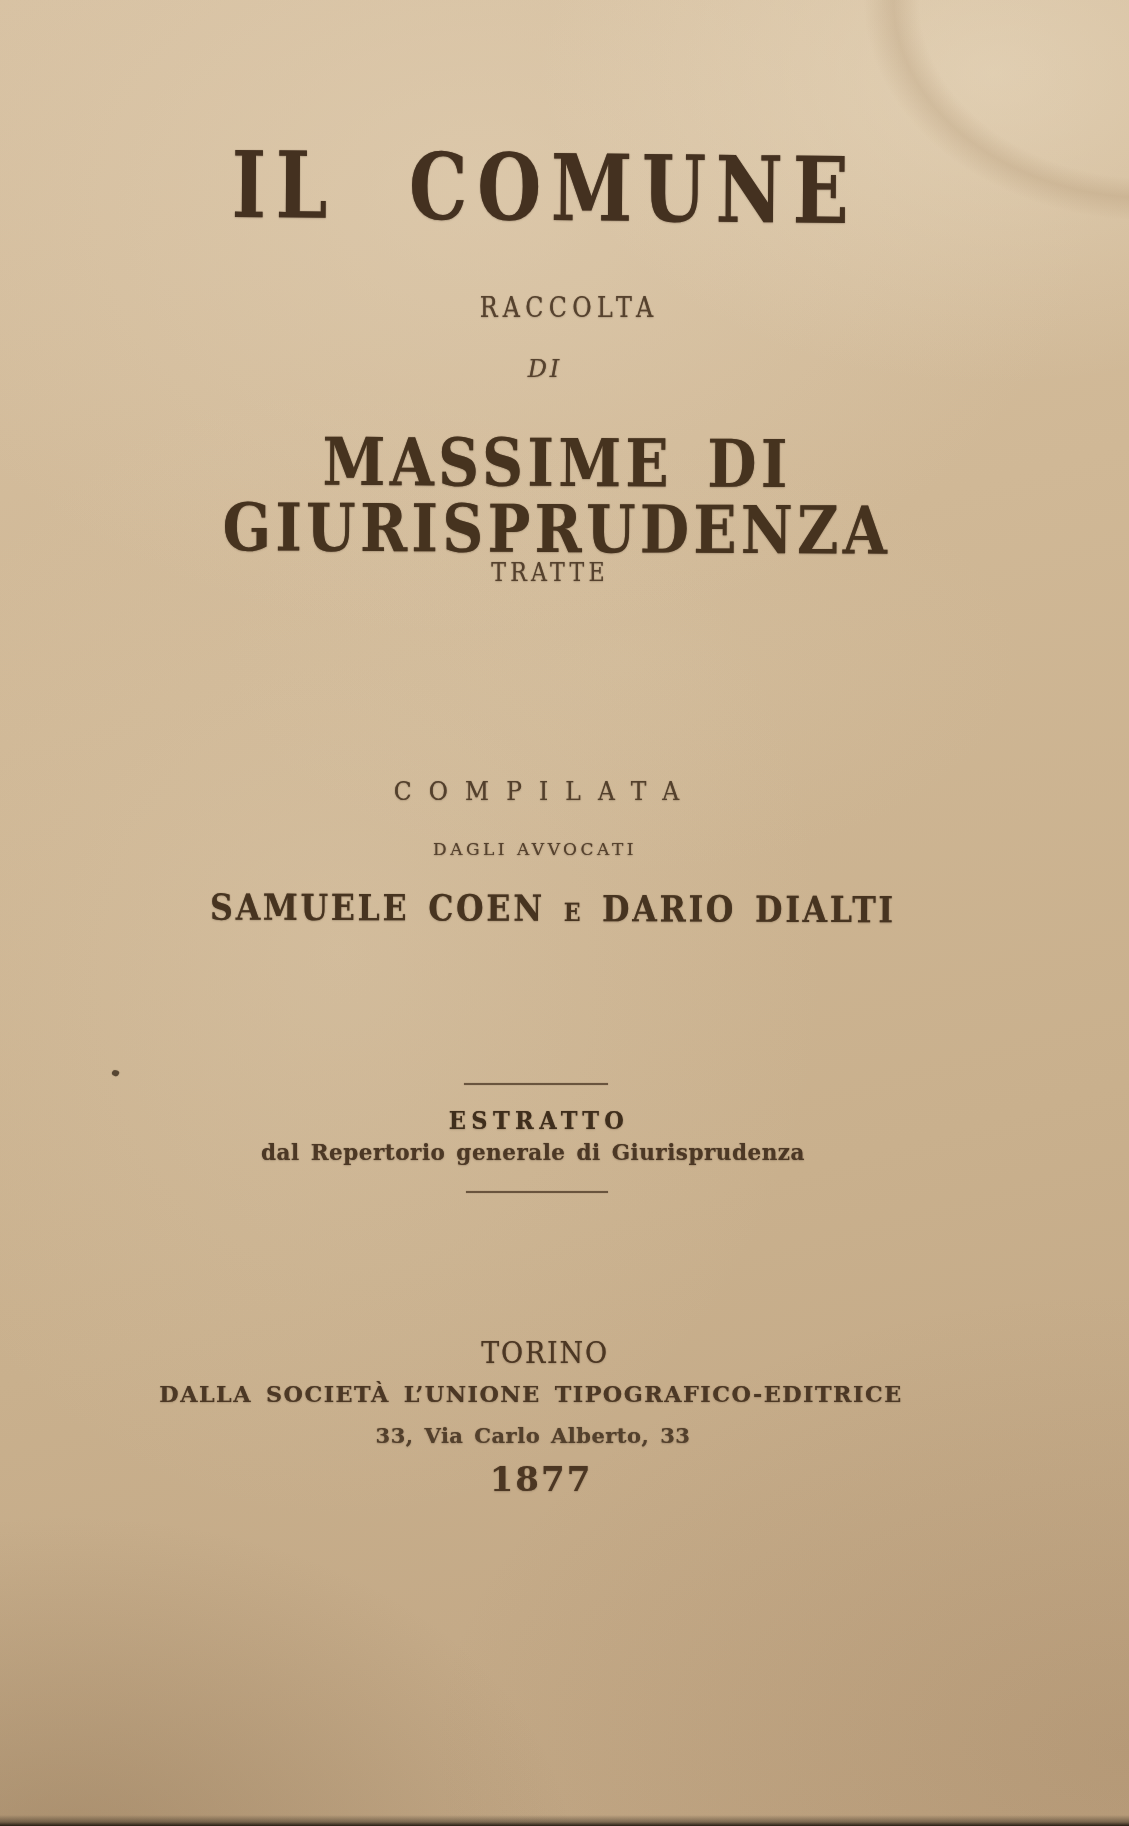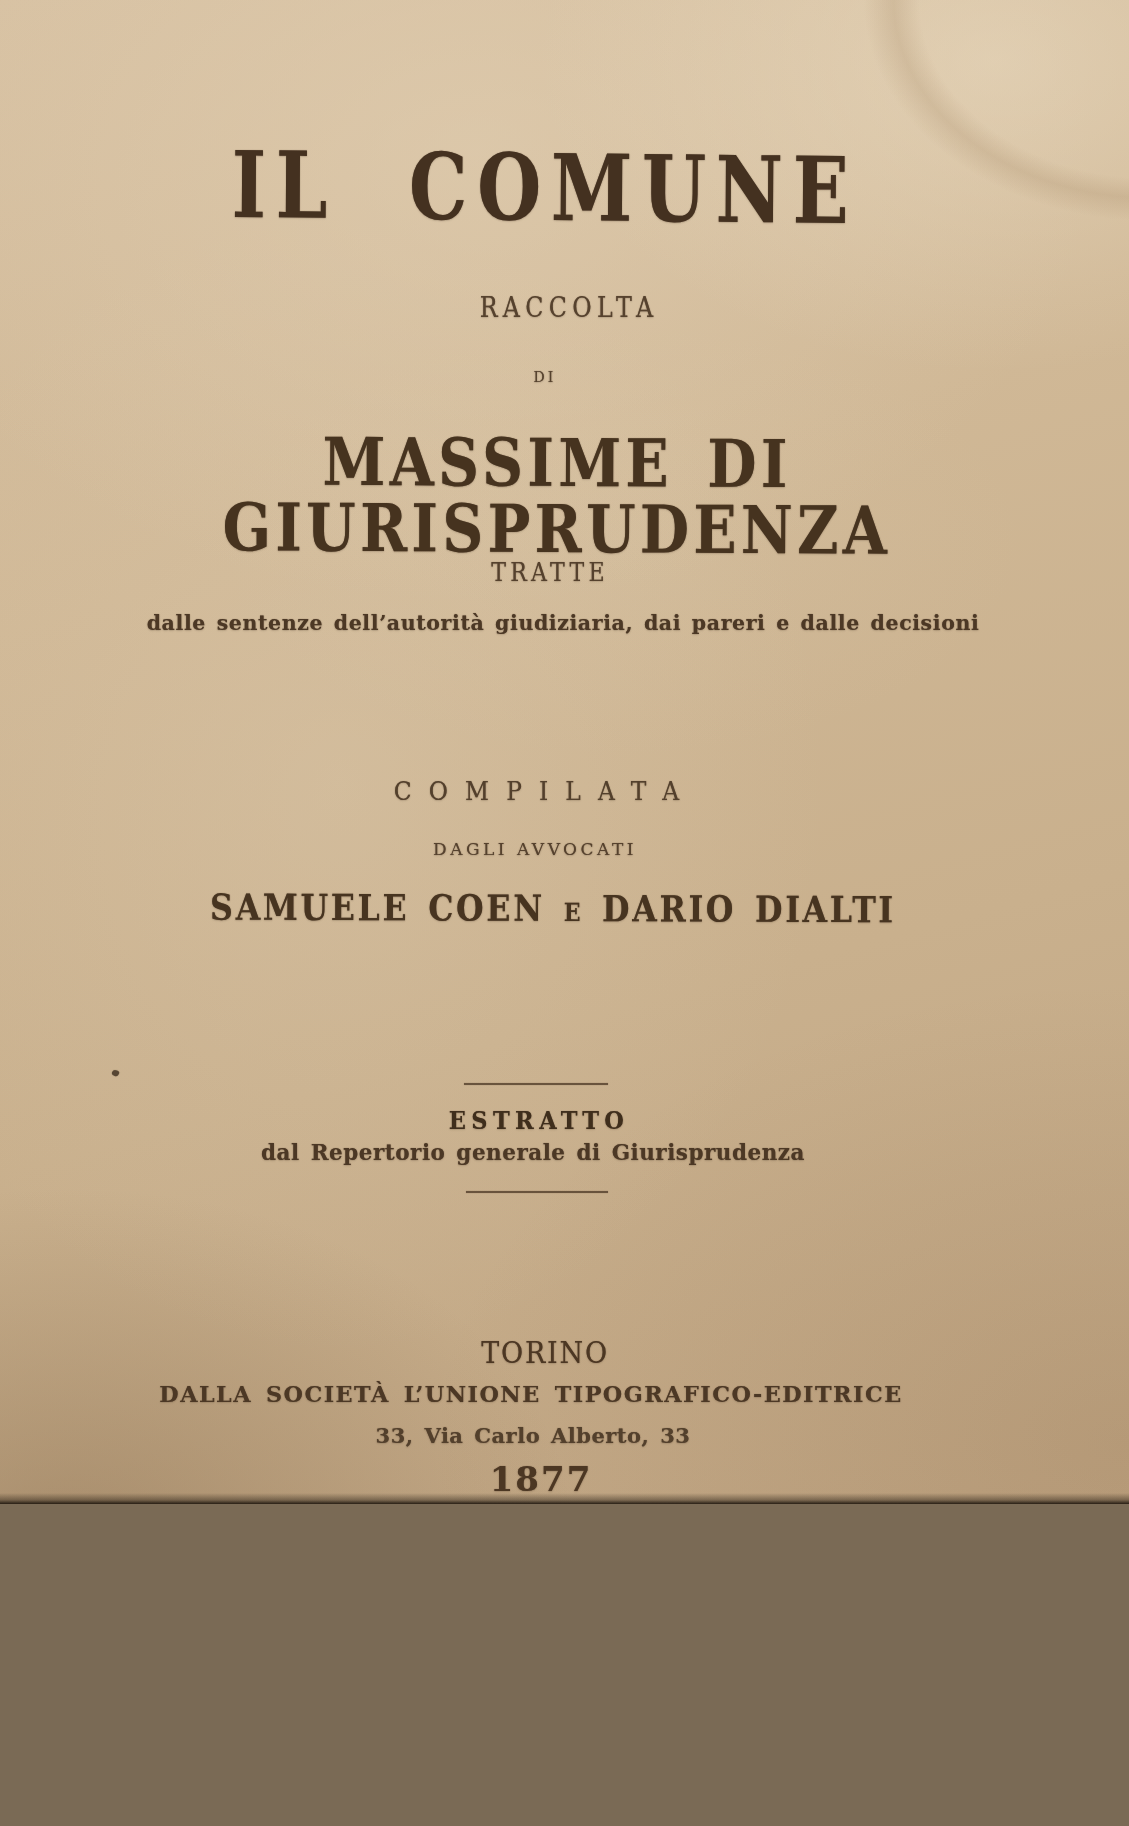--- a/index.html
+++ b/index.html
@@ -1,18 +1,18 @@
 <!DOCTYPE html>
 <html><head>
 <meta charset="utf-8">
 <style>
   html,body{margin:0;padding:0;background:#7a6a55;}
   .page{
     position:relative;
-    width:1129px;height:1504px;
+    width:1129px;height:1826px;
     overflow:hidden;
     font-family:"DejaVu Serif","Liberation Serif",serif;
     color:#4a3626;
     background:
       linear-gradient(to top, rgba(28,20,12,0.92) 0px, rgba(28,20,12,0.4) 4px, rgba(28,20,12,0) 11px),
       radial-gradient(ellipse 430px 330px at 102% 0%, rgba(201,178,148,0) 54%, rgba(158,128,92,0.22) 60%, rgba(201,178,148,0) 67%),
       radial-gradient(ellipse 760px 520px at 88% 4%, rgba(236,222,197,0.50), rgba(236,222,197,0) 60%),
       radial-gradient(ellipse 960px 700px at 42% 10%, rgba(229,212,185,0.45), rgba(229,212,185,0) 65%),
       radial-gradient(ellipse 700px 820px at 30% 52%, rgba(225,208,181,0.28), rgba(225,208,181,0) 70%),
       radial-gradient(ellipse 560px 300px at 55% 36%, rgba(218,199,168,0.25), rgba(218,199,168,0) 72%),
@@ -24,21 +24,21 @@
     position:absolute;left:0;width:1090px;
     text-align:center;
     text-shadow:0 0 1px rgba(74,54,38,0.65), 0 1px 2px rgba(74,54,38,0.18);
   }
   .t-title{
     top:142px;font-size:92px;line-height:92px;font-weight:700;
     letter-spacing:12px;word-spacing:0.5em;color:#443120;
     transform:scaleX(0.80) rotate(0.45deg);
   }
   .t-raccolta{top:294px;font-size:27px;line-height:27px;letter-spacing:6px;transform:scaleX(0.88);margin-left:24px;color:#56422e;}
-  .t-di{top:368px;font-size:14px;line-height:18px;letter-spacing:3px;color:#56422e;}
+  .t-di{top:360px;font-size:24px;line-height:18px;letter-spacing:3px;color:#56422e;font-style:italic;}
   .t-massime{
     top:430px;font-size:66px;line-height:66px;font-weight:700;
     letter-spacing:5px;word-spacing:0.18em;color:#46331f;
     transform:scaleX(0.86) rotate(0.25deg);margin-left:12px;
   }
   .t-tratte{top:559px;font-size:26px;line-height:26px;letter-spacing:5px;transform:scaleX(0.85);margin-left:5px;color:#55412d;}
   .t-source{
     top:607px;font-size:20.5px;line-height:33.5px;font-weight:700;
     letter-spacing:0.6px;word-spacing:3px;color:#4c3825;margin-left:18px;
   }
@@ -78,21 +78,20 @@
 
   <div class="col t-raccolta">RACCOLTA</div>
 
   <div class="col t-di">DI</div>
 
   <div class="col t-massime">MASSIME DI GIURISPRUDENZA</div>
 
   <div class="col t-tratte">TRATTE</div>
 
   <div class="col t-source">
-    <div>dalle sentenze dell’autorità giudiziaria, dai pareri e dalle decisioni</div>
   </div>
 
   <div class="col t-compilata">COMPILATA</div>
 
   <div class="col t-dagli">DAGLI AVVOCATI</div>
 
   <div class="col t-authors"><span>SAMUELE COEN</span> <span class="conj">E</span> <span>DARIO DIALTI</span></div>
 
   <div class="speck"></div>
 

